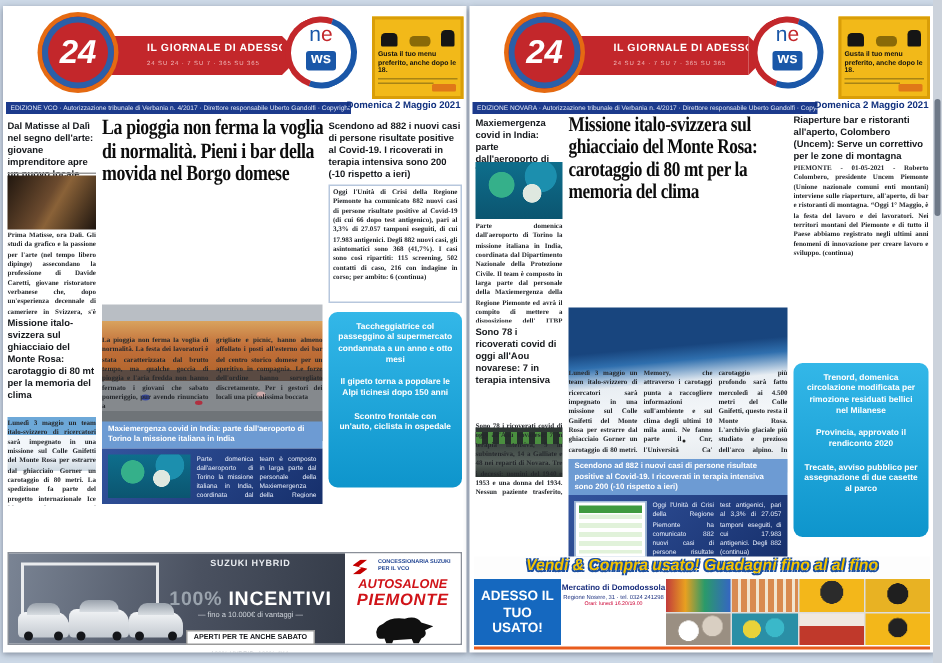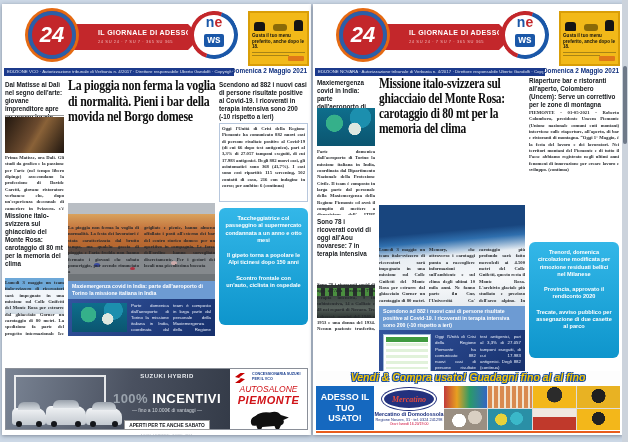--- a/index.html
+++ b/index.html
@@ -15,21 +15,21 @@
   .banner-title { position:absolute; left:58px; top:5px; color:#fff; font-size:7px; font-weight:700; letter-spacing:.4px; white-space:nowrap; }
   .banner-sub { position:absolute; left:58px; top:15px; color:#f0b9b9; font-size:4px; letter-spacing:.6px; white-space:nowrap; }
   .logo24 { position:absolute; left:26px; top:7px; width:48px; height:48px; border-radius:50%;
           background:#c3272b; box-shadow:0 0 0 3px #e56a12, inset 0 0 0 4px #2b5fa8;
           display:flex; align-items:center; justify-content:center;
           color:#fff; font-size:22px; font-weight:800; font-style:italic; }
   .newsring { position:absolute; left:188px; top:7px; width:48px; height:48px; border-radius:50%;
           border:4px solid #1a57a8; border-top-color:#c3272b; border-left-color:#c3272b;
           transform:rotate(-25deg); background:#fff; }
   .newsinner { position:absolute; left:190px; top:11px; width:44px; height:40px; text-align:center; }
-  .ne { font-size:14px; font-weight:700; color:#c3272b; line-height:14px; display:block; }
+  .ne { font-size:14px; font-weight:400; color:#c3272b; line-height:14px; display:block; }
   .ne::first-letter { color:#1a57a8; }
   .ws { display:inline-block; background:#1a57a8; color:#fff; font-size:10px; font-weight:800;
           padding:0 3px 1px 3px; border-radius:2px; line-height:12px; }
   .topad { position:absolute; left:246px; top:7px; width:61px; height:55px; background:#f2b919;
           border:2px solid #d99e08; padding:2px; }
   .picts { display:flex; justify-content:space-between; align-items:flex-end; height:16px; padding:0 2px; }
   .pict { background:#151515; }
   .topad-title { font-size:4.6px; font-weight:800; color:#111; line-height:1.25; margin-top:2px; }
   .blurline { height:1.5px; background:#6b5a12; opacity:.55; margin-top:1.5px; }
   .ad-btn { position:absolute; right:3px; bottom:3px; width:16px; height:5px; background:#e07818; border-radius:1px; }
@@ -91,21 +91,21 @@
   .suz-big { font-size:13px; font-weight:800; letter-spacing:.5px; line-height:1.05; margin-top:13px; }
   .suz-big .pct { color:#9aa3ad; }
   .suz-sub { font-size:5px; color:#cfd4da; margin-top:1px; }
   .suz-pill { display:inline-block; background:#fff; color:#14161a; font-size:4.8px; font-weight:700;
          padding:1.5px 4px; margin-top:2px; border:1px solid #999; }
   .suz-tag { font-size:4.4px; color:#b8bec6; margin-top:2.5px; }
   .suzuki-white { flex:1; background:#fff; position:relative; padding:3px 4px; text-align:center; }
   .suz-s { position:absolute; left:5px; top:4px; width:10px; height:10px; background:#c40000;
          clip-path:polygon(100% 0,55% 0,0 40%,60% 55%,0 100%,48% 100%,100% 62%,40% 46%); }
   .dealer-label { font-size:3.7px; font-weight:700; color:#1a3f8f; text-align:left; margin-left:18px; line-height:1.3; }
-  .dealer1 { font-size:8.5px; font-weight:400; font-style:italic; color:#d01318; margin-top:2px; }
+  .dealer1 { font-size:8.5px; font-weight:700; font-style:italic; color:#d01318; margin-top:2px; }
   .dealer2 { font-size:11px; font-weight:800; font-style:italic; color:#d01318; letter-spacing:.5px; }
   
   .merc-banner { position:absolute; left:3px; top:367px; width:304px; height:15px; background:#fdfdfd;
          text-align:center; font-size:10.5px; font-weight:800; font-style:italic; color:#f5c400; white-space:nowrap; overflow:hidden;
          text-shadow:1px 1px 0 #1b4fa0,-1px -1px 0 #1b4fa0,1px -1px 0 #1b4fa0,-1px 1px 0 #1b4fa0; }
   .merc-body { position:absolute; left:3px; top:382px; width:304px; height:44px; display:flex; background:#fff; }
   .merc-cta { width:58px; background:#1568bf; color:#fff; font-weight:800; font-size:9px; line-height:1.2;
          display:flex; align-items:center; justify-content:center; text-align:center; padding:2px; }
   .merc-logo-panel { width:70px; position:relative; text-align:center; padding-top:2px; }
   .merc-oval { margin:0 auto; width:54px; height:22px; background:#23317e; border-radius:50%;
@@ -283,21 +283,20 @@
   <div class="abs cyanbox" style="left:216px;top:238px;width:90px;height:116px;">
     <div class="brief">Trenord, domenica circolazione modificata per rimozione residuati bellici nel Milanese</div>
     <div class="brief">Provincia, approvato il rendiconto 2020</div>
     <div class="brief">Trecate, avviso pubblico per assegnazione di due casette al parco</div>
   </div>
 
   <div class="merc-banner">Vendi &amp; Compra usato! Guadagni fino al al fino</div>
   <div class="merc-body">
     <div class="merc-cta">ADESSO IL TUO USATO!</div>
     <div class="merc-logo-panel">
-      <div class="merc-oval">Mercatino</div>
       <div class="merc-name">Mercatino di Domodossola</div>
       <div class="merc-addr">Regione Nosere, 31 · tel. 0324 241298</div>
       <div class="merc-hours">Orari: lunedì 16.20/19.00</div>
     </div>
     <div class="merc-collage">
       <div class="tile" style="background:linear-gradient(90deg,#c23b3b,#e8a020 30%,#2a9a6a 60%,#3566c2);"></div>
       <div class="tile" style="background:repeating-linear-gradient(90deg,#d98a50 0 4px,#f2e4cf 4px 6px);"></div>
       <div class="tile" style="background:radial-gradient(circle at 50% 40%,#2b2b2b 0 30%,transparent 31%),#f3b71a;"></div>
       <div class="tile" style="background:radial-gradient(circle at 50% 45%,#1f1f1f 0 28%,transparent 29%),#e8b223;"></div>
       <div class="tile" style="background:radial-gradient(circle at 35% 55%,#fff 0 22%,transparent 23%),radial-gradient(circle at 72% 40%,#d9cfc2 0 20%,transparent 21%),#9a8f82;"></div>

